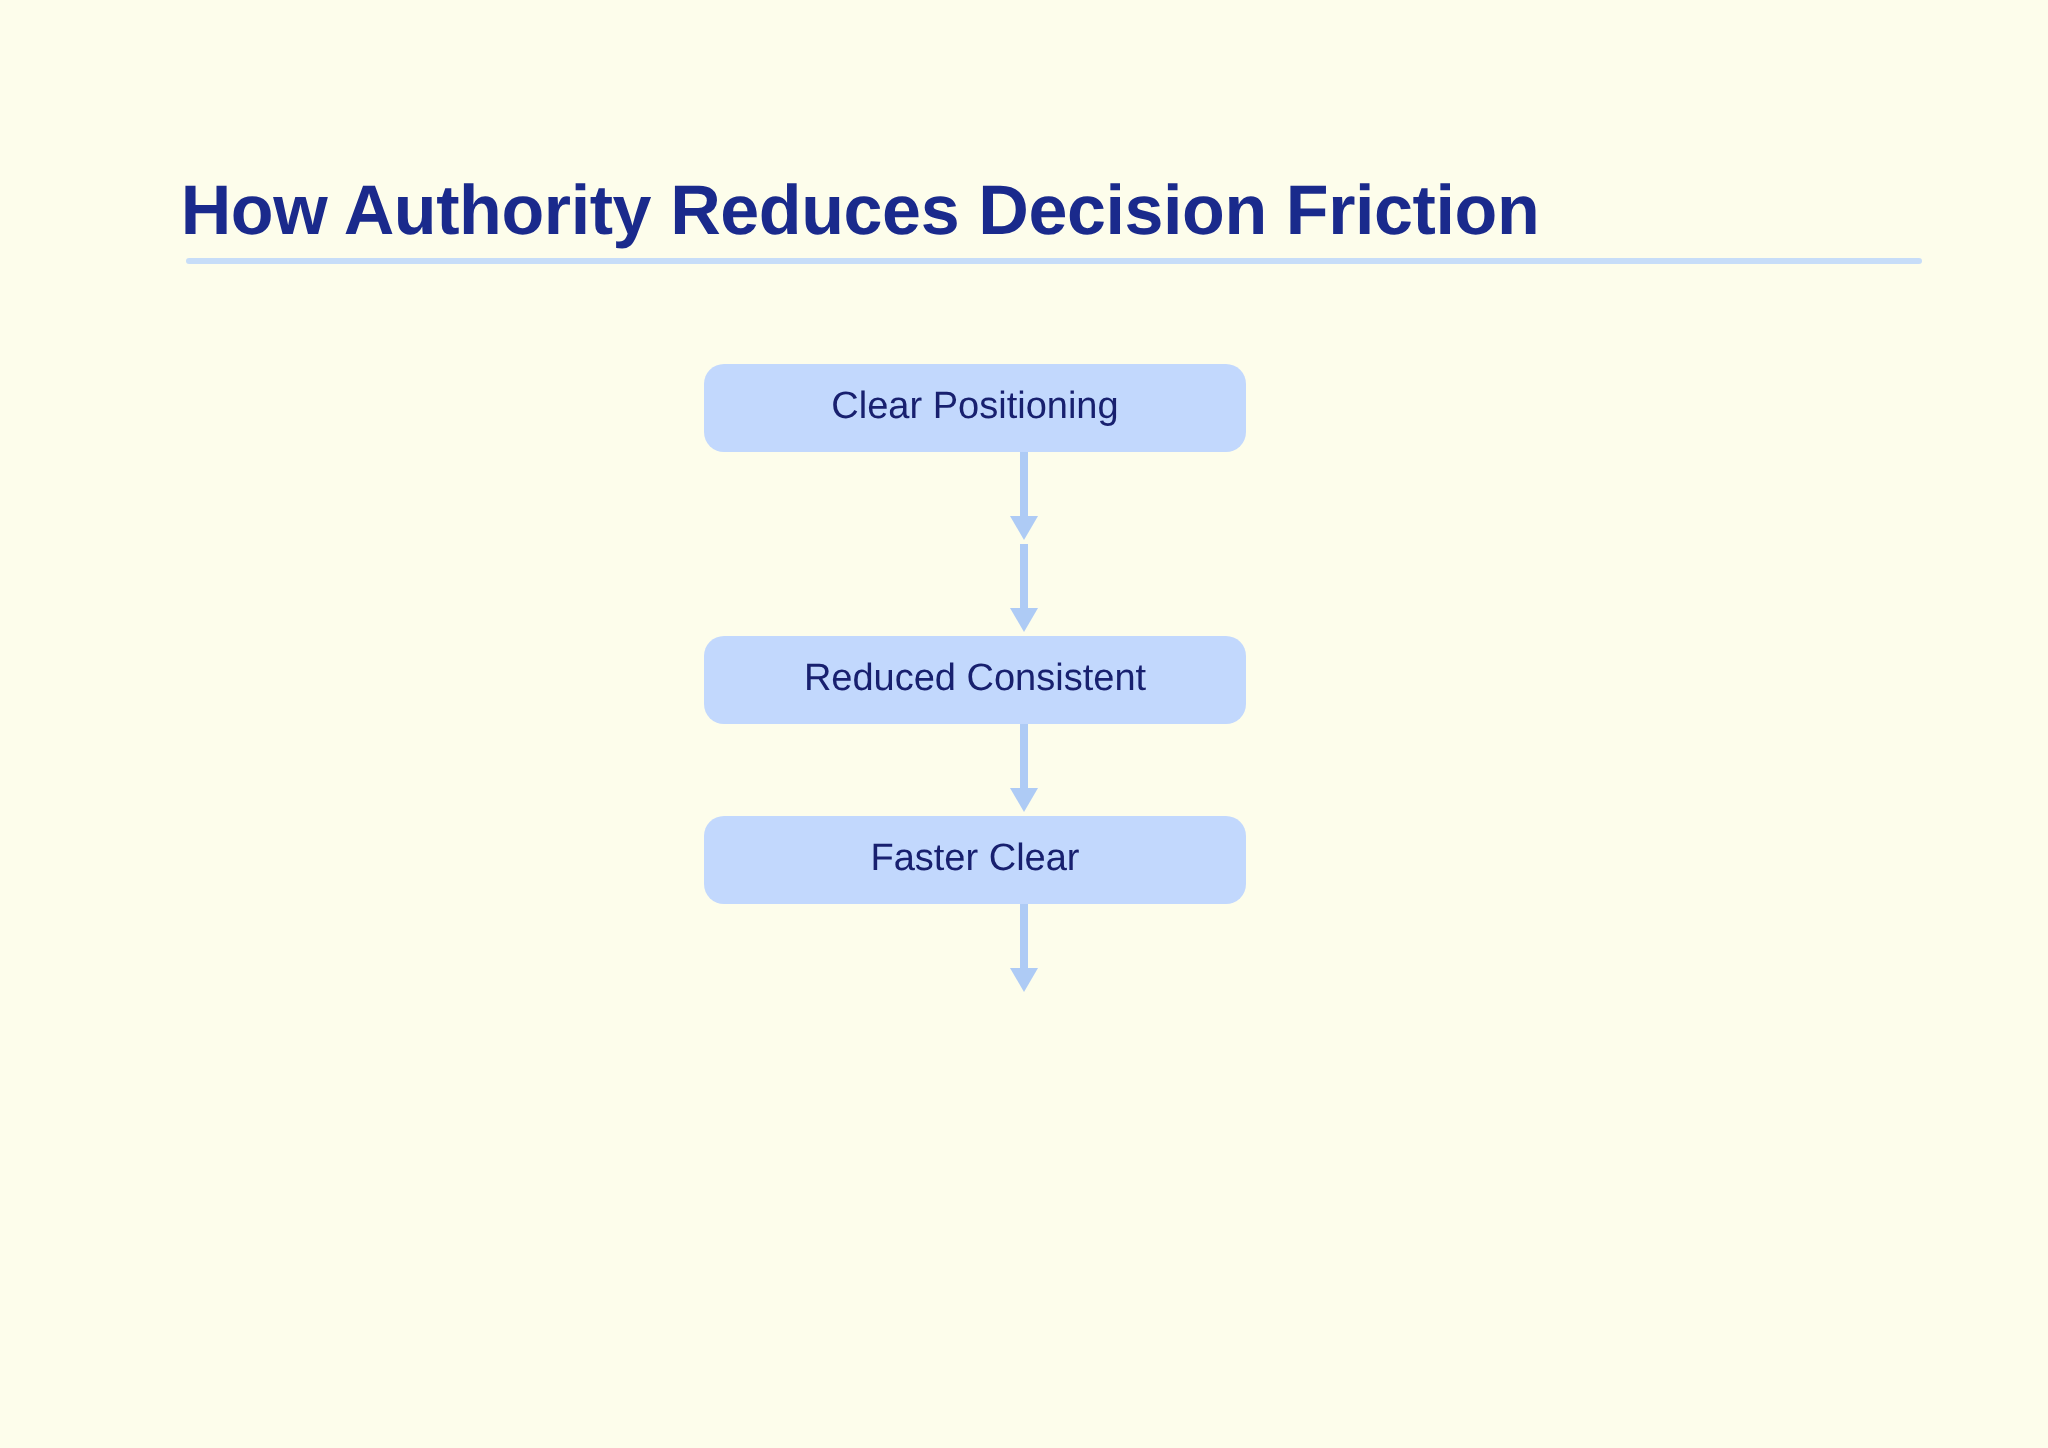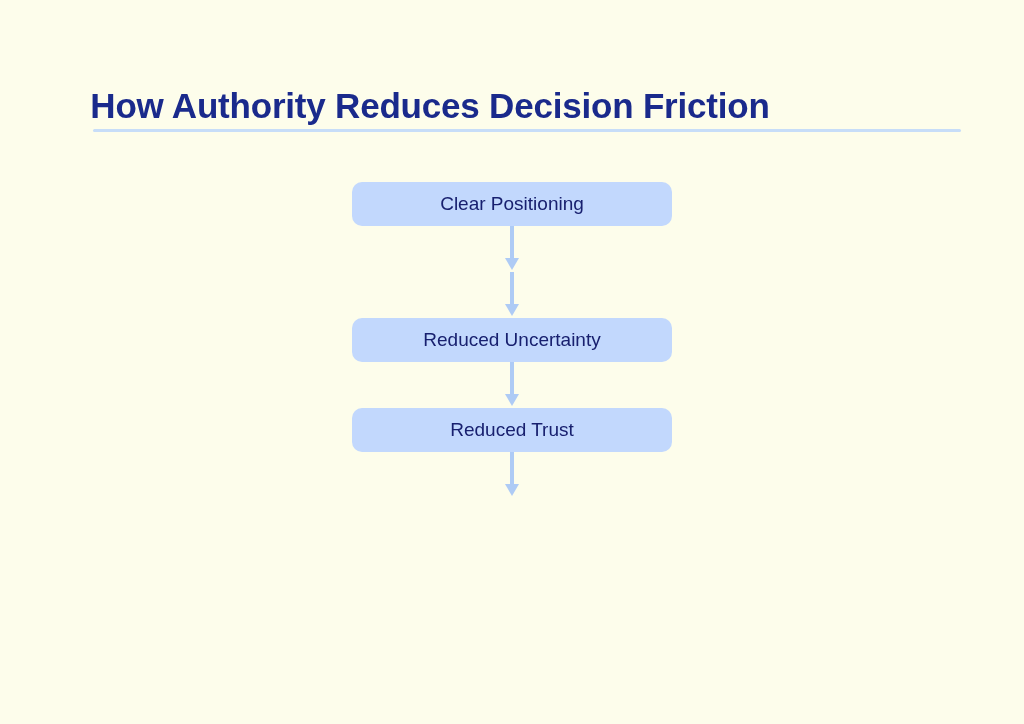--- a/index.html
+++ b/index.html
@@ -52,21 +52,21 @@
   
   .flow {
     position: absolute;
     left: 352px;
     top: 182px;
     width: 320px;
   }
 
   .flow-node {
     position: relative;
-    width: 320px;
+    width: 271px;
     height: 44px;
     background: #c2d8fd;
     border-radius: 10px;
     display: flex;
     align-items: center;
     justify-content: center;
     box-sizing: border-box;
   }
   .flow-node-label {
     font-size: 19px;
@@ -112,32 +112,32 @@
 
 
     <div class="flow-connector">
       <svg width="16" height="46" viewBox="0 0 16 46">
         <line x1="8" y1="0" x2="8" y2="36" stroke="#AECBF5" stroke-width="4"></line>
         <path d="M1 32 L8 44 L15 32 Z" fill="#AECBF5"></path>
       </svg>
     </div>
 
     <div class="flow-node">
-      <span class="flow-node-label">Reduced Uncertainty</span>
+      <span class="flow-node-label">Reduced Consistent</span>
     </div>
 
     <div class="flow-connector">
       <svg width="16" height="46" viewBox="0 0 16 46">
         <line x1="8" y1="0" x2="8" y2="36" stroke="#AECBF5" stroke-width="4"></line>
         <path d="M1 32 L8 44 L15 32 Z" fill="#AECBF5"></path>
       </svg>
     </div>
 
     <div class="flow-node">
-      <span class="flow-node-label">Reduced Trust</span>
+      <span class="flow-node-label">Faster Clear</span>
     </div>
 
     <div class="flow-connector">
       <svg width="16" height="46" viewBox="0 0 16 46">
         <line x1="8" y1="0" x2="8" y2="36" stroke="#AECBF5" stroke-width="4"></line>
         <path d="M1 32 L8 44 L15 32 Z" fill="#AECBF5"></path>
       </svg>
     </div>
 
 

